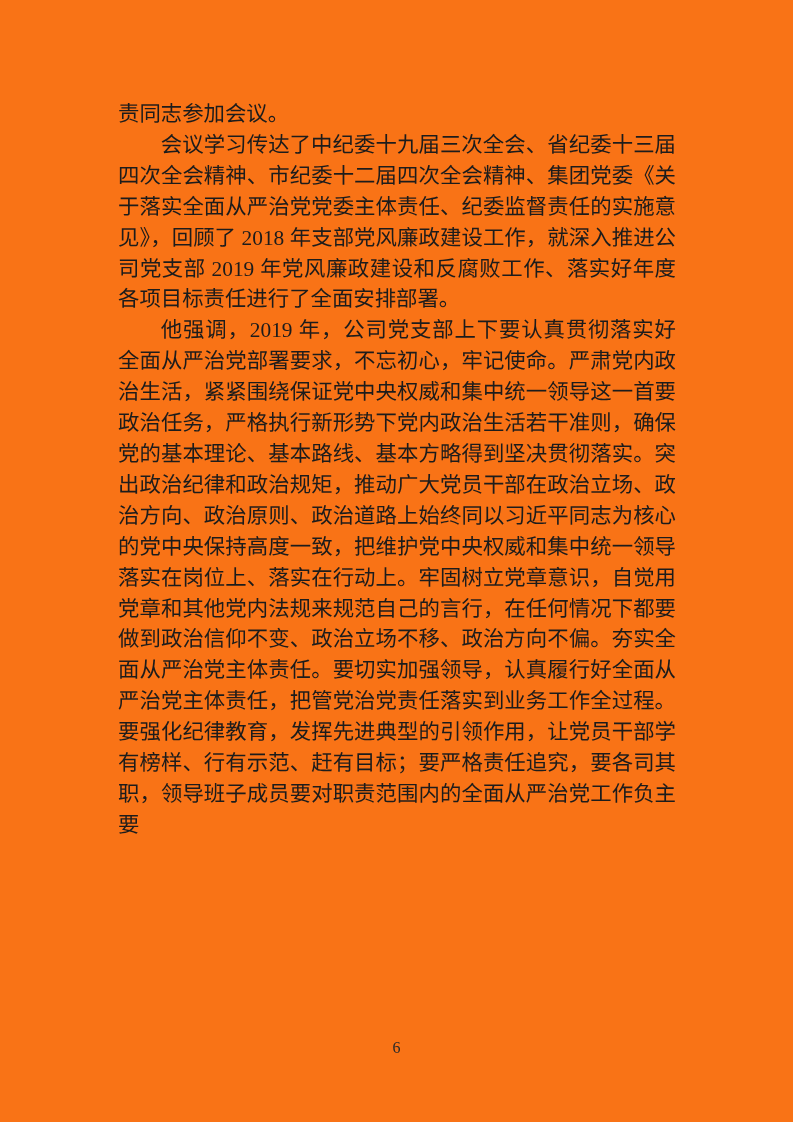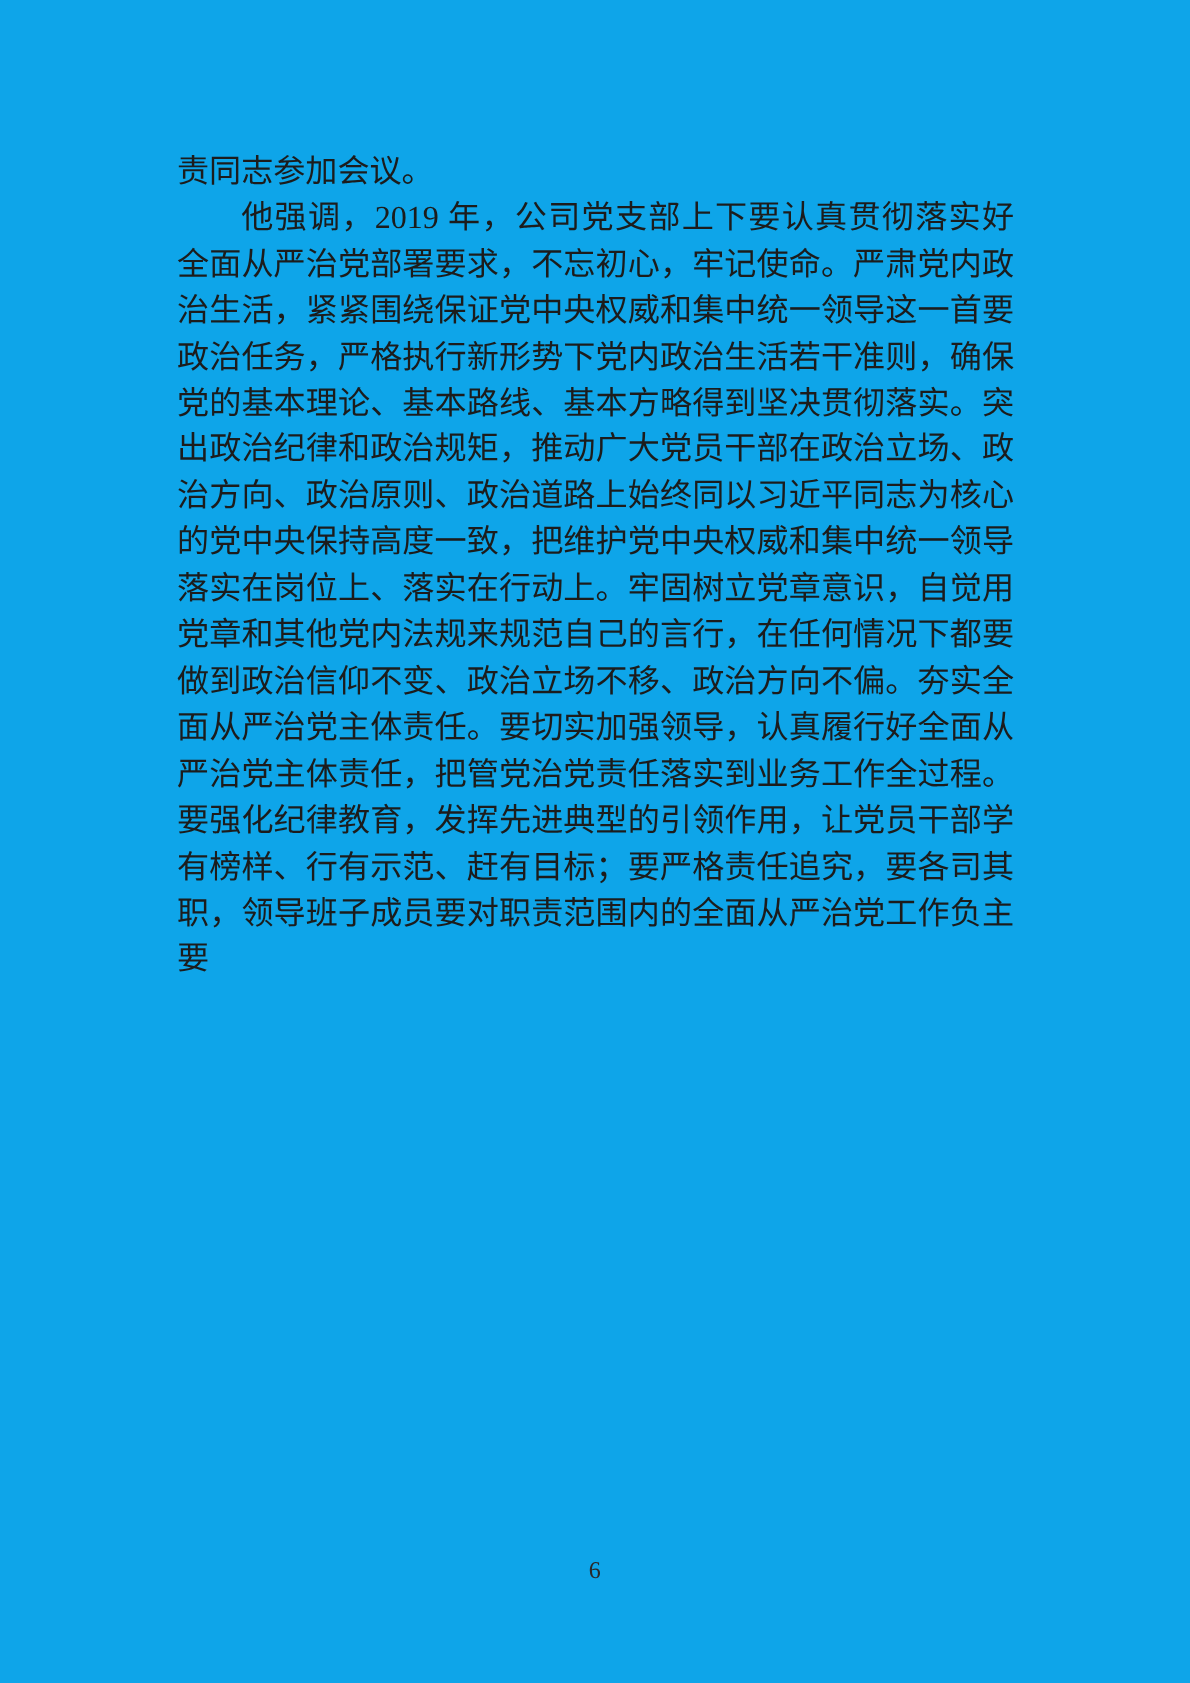--- a/index.html
+++ b/index.html
@@ -8,21 +8,21 @@
   html, body {
     background: #ffffff;
     font-family: "Liberation Serif", "DejaVu Serif", serif;
   }
 
   .page {
     position: relative;
     width: 793px;
     height: 1122px;
     margin: 0 auto;
-    background: #0ea5e9;
+    background: #f97316;
     color: #1c1c1c;
     overflow: hidden;
   }
 
   .content {
     position: absolute;
     left: 118px;
     top: 99px;
     width: 558px;
   }
@@ -51,16 +51,17 @@
     line-height: 22px;
     color: #2a2a2a;
   }
 </style>
 </head>
 <body>
 
 <div class="page">
   <div class="content">
       <p class="para">责同志参加会议。</p>
+      <p class="para indent">会议学习传达了中纪委十九届三次全会、省纪委十三届四次全会精神、市纪委十二届四次全会精神、集团党委《关于落实全面从严治党党委主体责任、纪委监督责任的实施意见》，回顾了 2018 年支部党风廉政建设工作，就深入推进公司党支部 2019 年党风廉政建设和反腐败工作、落实好年度各项目标责任进行了全面安排部署。</p>
       <p class="para indent">他强调，2019 年，公司党支部上下要认真贯彻落实好全面从严治党部署要求，不忘初心，牢记使命。严肃党内政治生活，紧紧围绕保证党中央权威和集中统一领导这一首要政治任务，严格执行新形势下党内政治生活若干准则，确保党的基本理论、基本路线、基本方略得到坚决贯彻落实。突出政治纪律和政治规矩，推动广大党员干部在政治立场、政治方向、政治原则、政治道路上始终同以习近平同志为核心的党中央保持高度一致，把维护党中央权威和集中统一领导落实在岗位上、落实在行动上。牢固树立党章意识，自觉用党章和其他党内法规来规范自己的言行，在任何情况下都要做到政治信仰不变、政治立场不移、政治方向不偏。夯实全面从严治党主体责任。要切实加强领导，认真履行好全面从严治党主体责任，把管党治党责任落实到业务工作全过程。要强化纪律教育，发挥先进典型的引领作用，让党员干部学有榜样、行有示范、赶有目标；要严格责任追究，要各司其职，领导班子成员要对职责范围内的全面从严治党工作负主要</p>
     </div>
   <div class="page-number">6</div>
 </div>
 
 </body></html>

